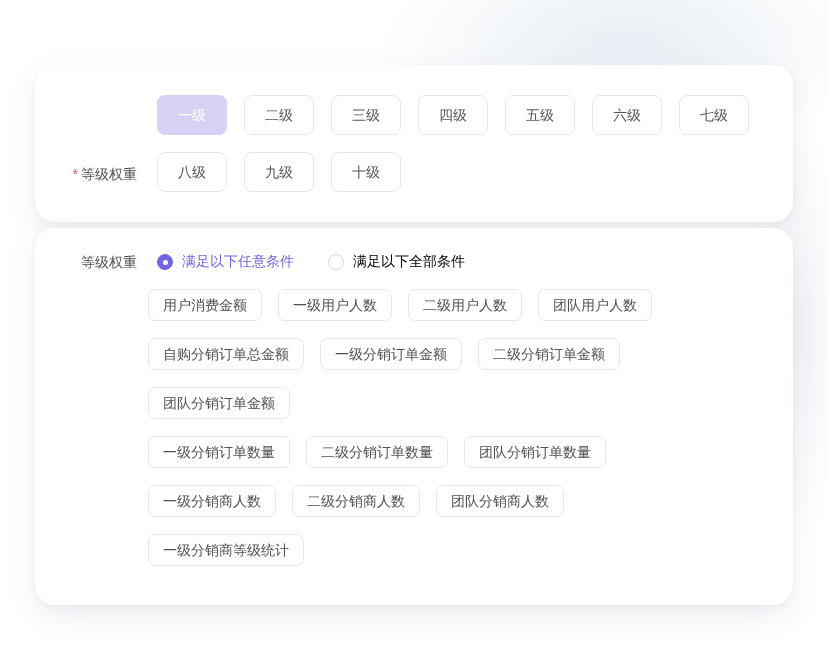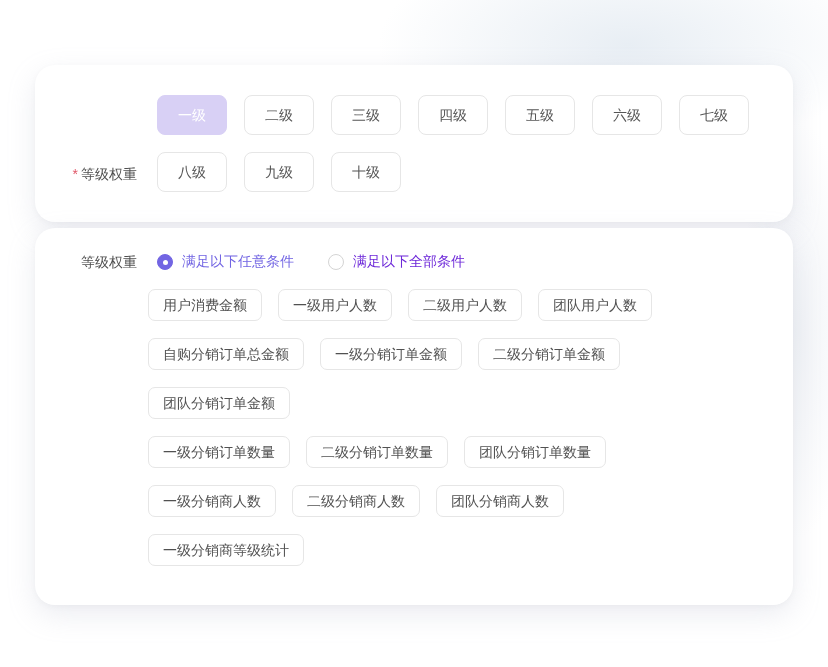--- a/index.html
+++ b/index.html
@@ -114,21 +114,21 @@
   .radio-option.checked .radio-circle::after {
     content: "";
     position: absolute;
     left: 50%; top: 50%;
     width: 5px; height: 5px;
     margin: -2.5px 0 0 -2.5px;
     border-radius: 50%;
     background: #ffffff;
   }
   .radio-option.checked .radio-label { color: var(--accent, #7265e3); }
-  .radio-option .radio-label { color: #6d28d9; }
+  .radio-option .radio-label { color: #000000; }
   .conditions {
     margin-left: 113px;
     margin-top: 17px;
   }
   .cond-row {
     display: flex;
     gap: 16px;
     margin-bottom: 17px;
   }
   .cond-btn {

